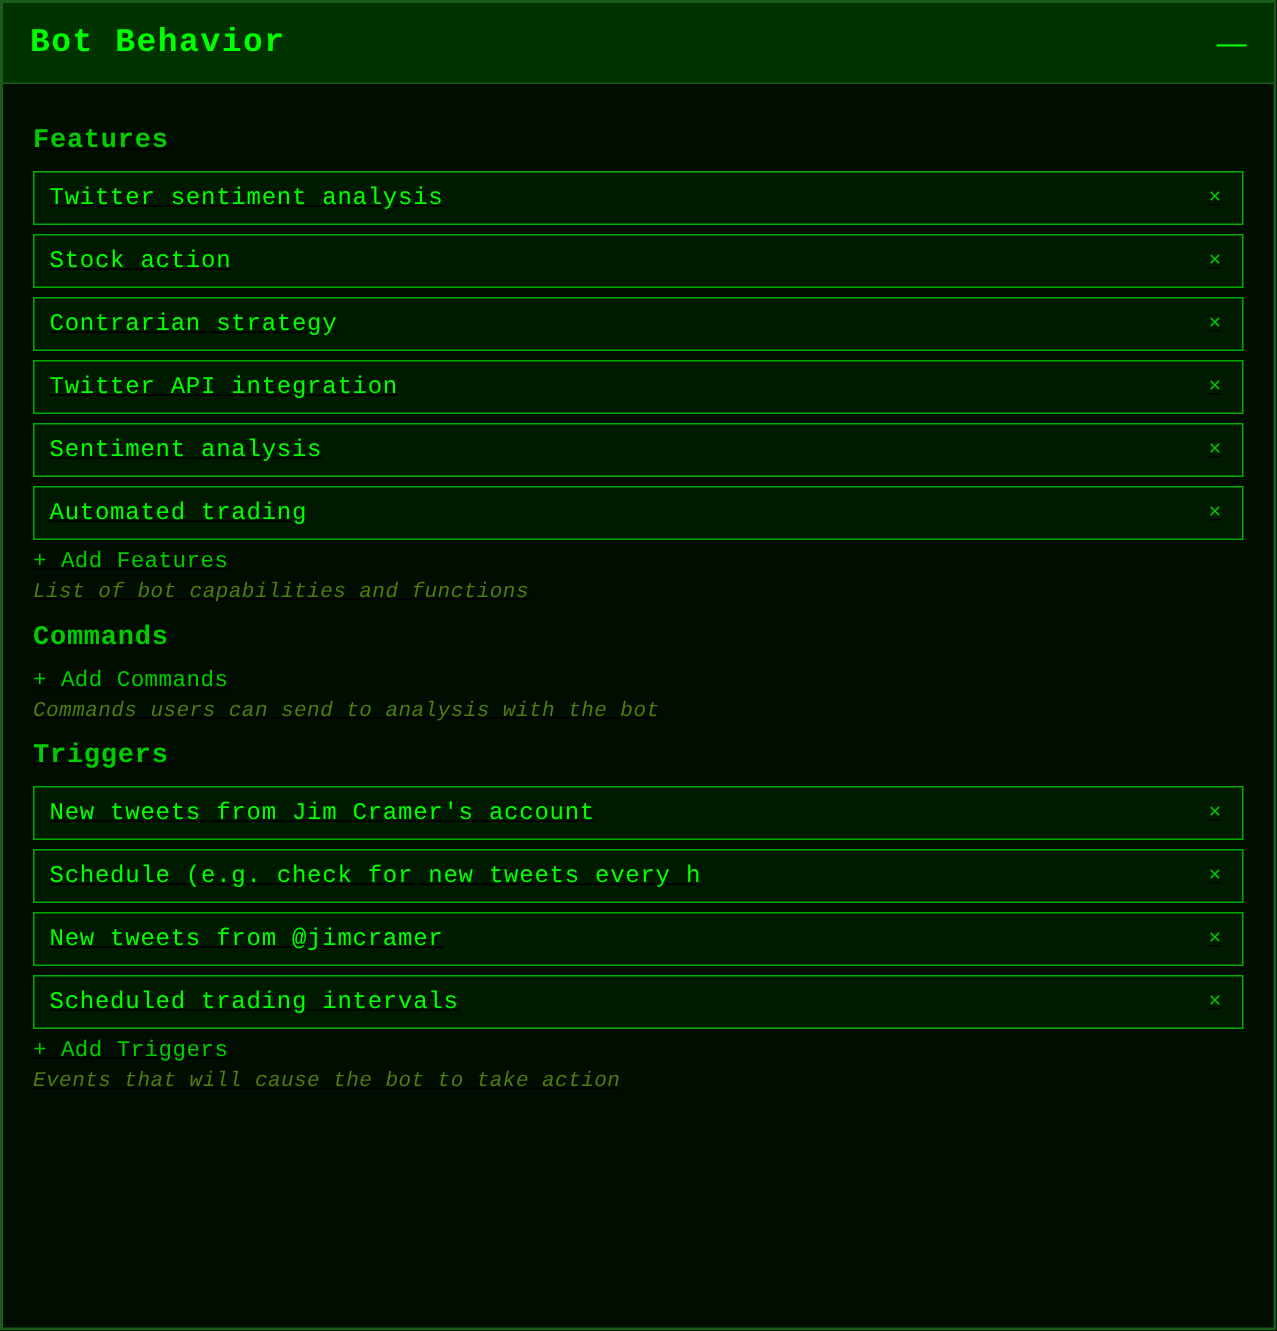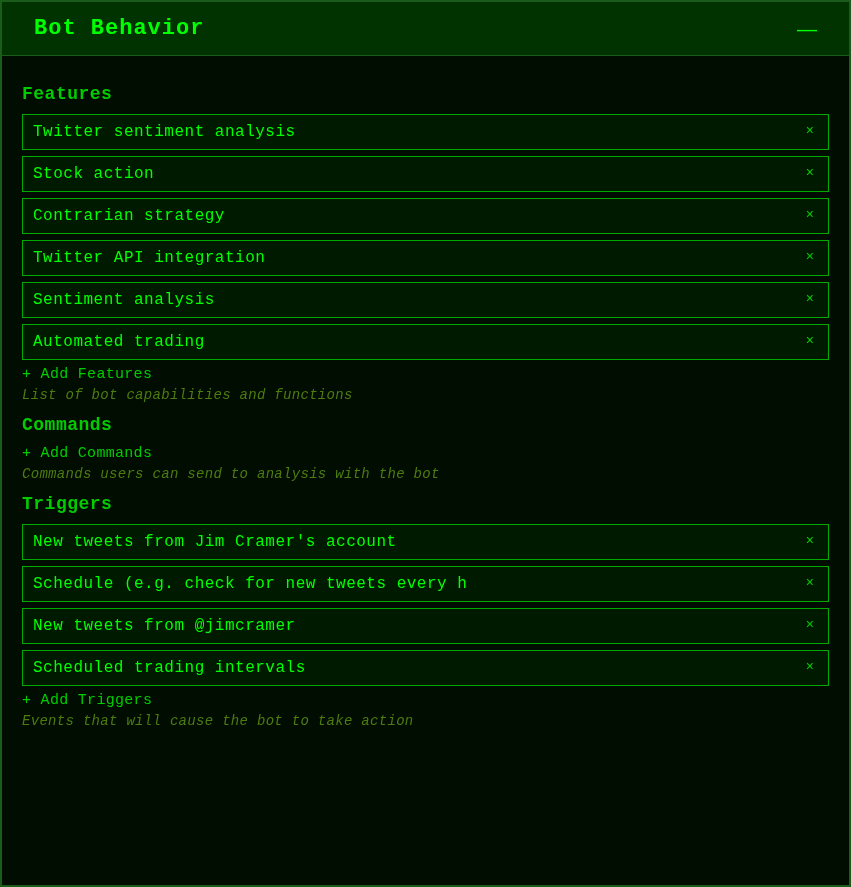--- a/index.html
+++ b/index.html
@@ -21,21 +21,21 @@
       width: 851px;
       min-height: 887px;
       background: #000d00;
       border: 2px solid #1a5c1a;
       position: relative;
       padding: 0;
     }
 
     .panel-header {
       background: #003300;
-      padding: 14px 32px;
+      padding: 14px 18px;
       display: flex;
       justify-content: space-between;
       align-items: center;
       border-bottom: 1px solid #1a5c1a;
     }
 
     .panel-title {
       color: #00ff00;
       font-size: 22px;
       font-weight: bold;
@@ -46,20 +46,21 @@
       color: #00ff00;
       font-size: 20px;
       cursor: pointer;
       background: none;
       border: none;
       line-height: 1;
     }
 
     .panel-body {
       padding: 18px 20px;
+      text-decoration: underline;
     }
 
     .section-label {
       color: #00cc00;
       font-size: 18px;
       font-weight: bold;
       margin-bottom: 10px;
       margin-top: 10px;
       letter-spacing: 0.5px;
     }

